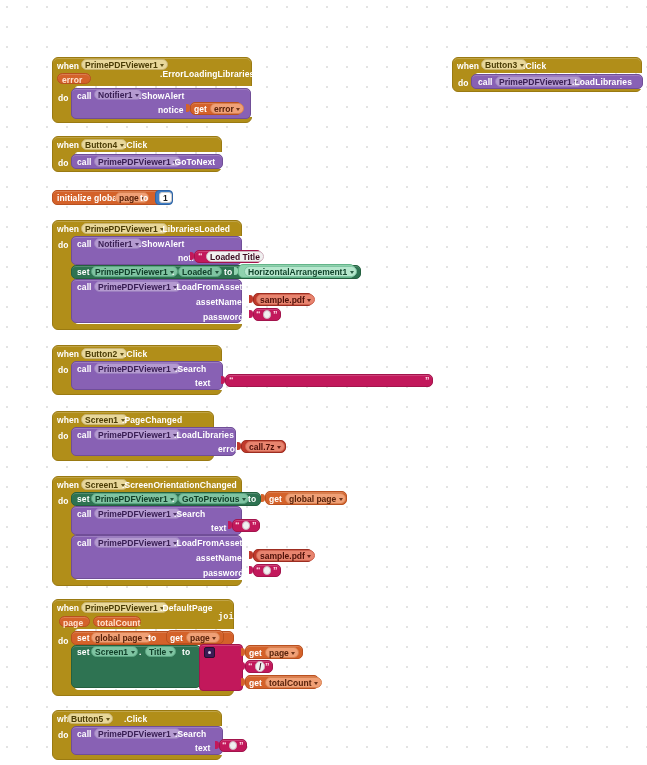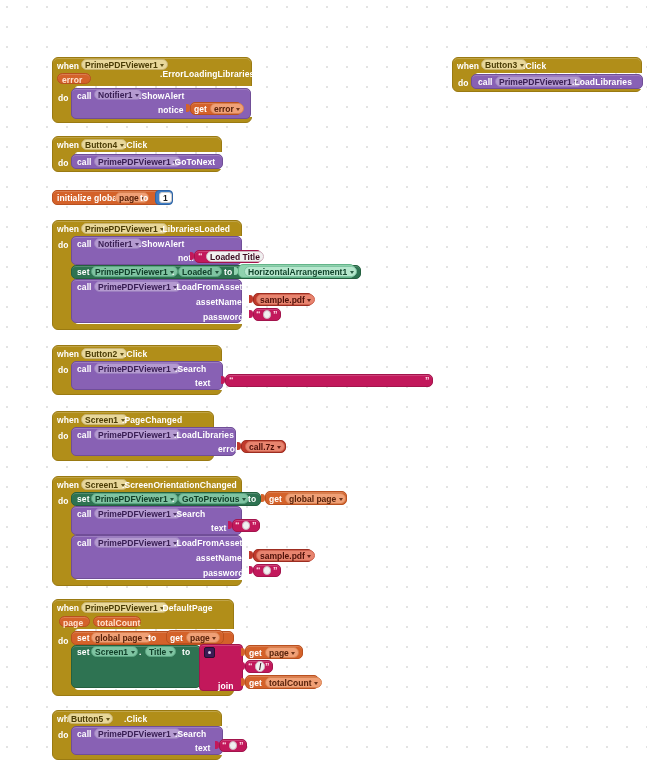--- a/index.html
+++ b/index.html
@@ -382,21 +382,21 @@
 
   <div class="blk setter" style="left:71px; top:645px; width:130px; height:43px;"></div>
   <div class="kw" style="left:77px; top:648px;">set</div>
   <div class="fld green" style="left:91px; top:646px;">Screen1</div>
   <div class="kw" style="left:139px; top:648px;">.</div>
   <div class="fld green" style="left:145px; top:646px;">Title</div>
   <div class="kw" style="left:182px; top:648px;">to</div>
 
   <div class="blk textblk" style="left:199px; top:644px; width:44px; height:47px; border-radius:4px;"></div>
   <div class="gear" style="left:204px; top:647px;"></div>
-  <div class="kw" style="left:218px; top:682px;">join</div>
+  <div class="kw" style="left:218px; top:613px;font-family:Liberation Mono, monospace;">join</div>
 
   <div class="blk variable" style="left:245px; top:645px; width:58px; height:14px;"></div>
   <div class="plug" style="left:241px; top:648px; background:#d4622a;"></div>
   <div class="kw" style="left:249px; top:649px;">get</div>
   <div class="fld orange" style="left:265px; top:647px;">page</div>
 
   <div class="blk textblk" style="left:245px; top:660px; width:28px; height:13px;"></div>
   <div class="plug" style="left:241px; top:662px; background:#c2185b;"></div>
   <div class="q" style="left:248px; top:662px;">“</div>
   <div class="fld pink noarrow" style="left:255px; top:661px; min-width:6px; text-align:center;">/</div>

